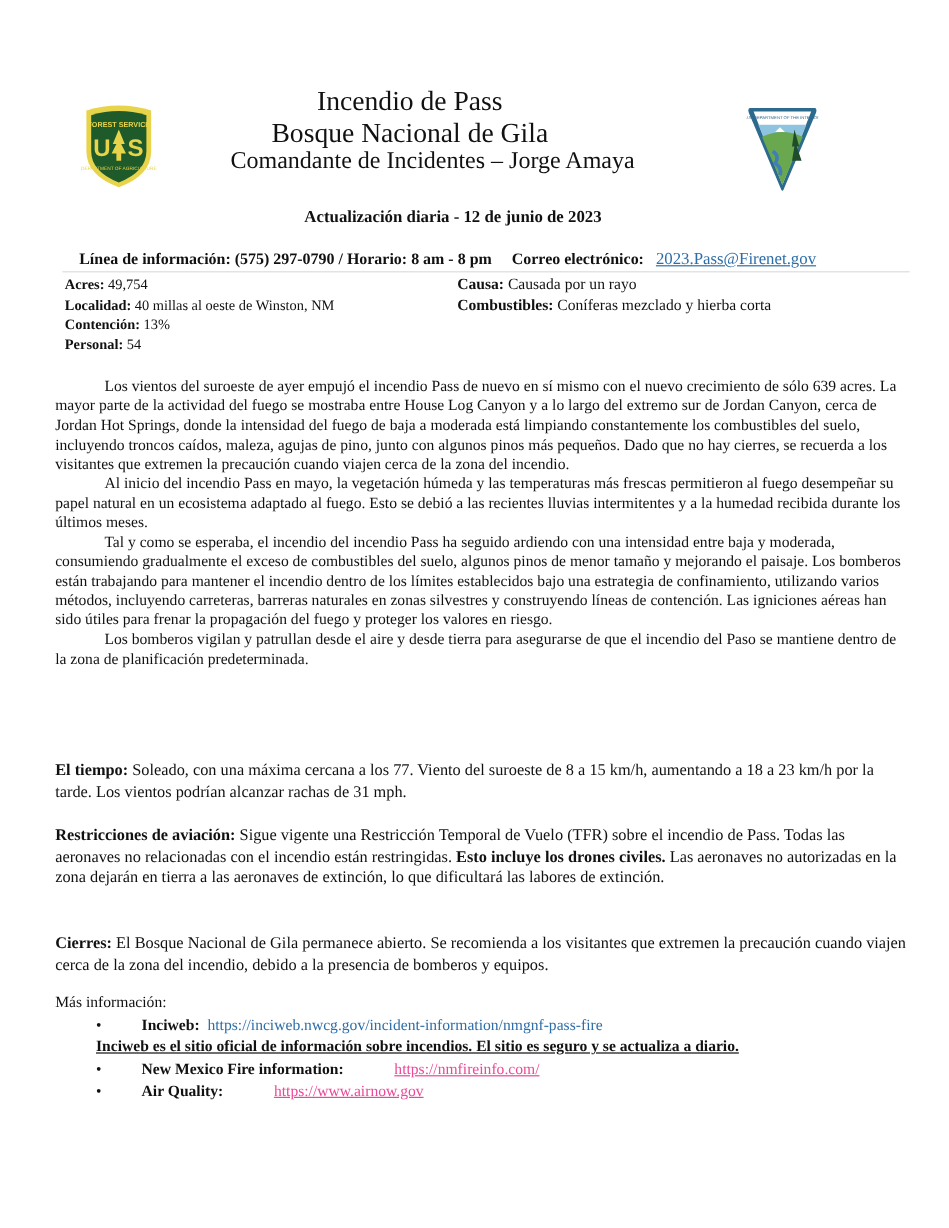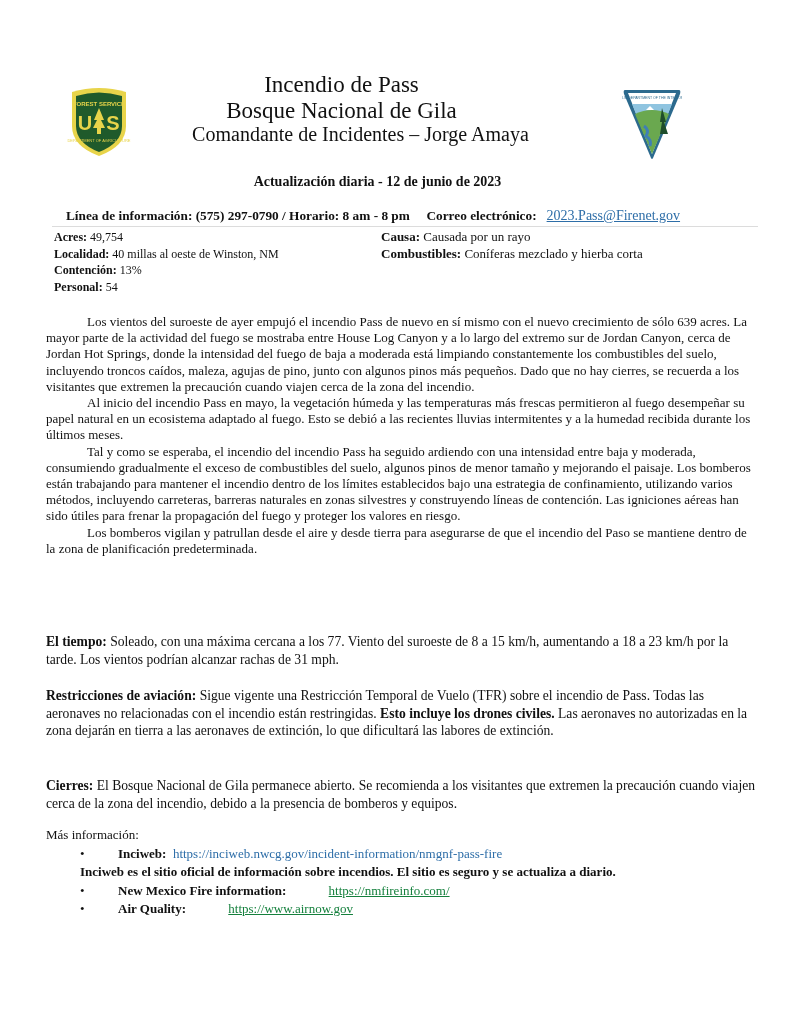--- a/index.html
+++ b/index.html
@@ -26,23 +26,23 @@
     .body-text p { margin: 0; text-indent: 41px; text-align: left; }
     .section { left: 46px; width: 712px; font-size: 13.6px; line-height: 17.5px; }
     .sec-weather { top: 633px; }
     .sec-aviation { top: 687px; }
     .sec-closures { top: 777px; }
     .more { left: 46px; top: 826px; font-size: 13px; line-height: 18.5px; }
     .more .head { font-weight: normal; }
     .more ul { margin: 0; padding: 0; list-style: none; }
     .more li { position: relative; padding-left: 38px; margin-left: 34px; }
     .more li .bullet { position: absolute; left: 0; top: 0; }
-    .more .note { margin-left: 34px; font-weight: bold; }
+    .more .note { margin-left: 34px; font-weight: bold; text-decoration: underline; }
     .link { color: #2e6ea8; }
-    .link-u { color: #15803d; text-decoration: underline; padding-left: 39px; }
+    .link-u { color: #ec4899; text-decoration: underline; padding-left: 39px; }
   </style>
 </head>
 <body>
 
 <div class="abs logo-fs">
   <svg width="66" height="72" viewBox="0 0 66 72">
     <path d="M6 6 Q33 -2 60 6 L60 40 Q60 60 33 70 Q6 60 6 40 Z" fill="#e8d44a"></path>
     <path d="M10 10 Q33 3 56 10 L56 40 Q56 57 33 66 Q10 57 10 40 Z" fill="#1f5a2b"></path>
     <text x="33" y="20" font-size="6" fill="#e8d44a" text-anchor="middle" font-family="Liberation Sans, sans-serif" font-weight="bold">FOREST SERVICE</text>
     <text x="19" y="44" font-size="20" fill="#e8d44a" text-anchor="middle" font-family="Liberation Sans, sans-serif" font-weight="bold">U</text>

